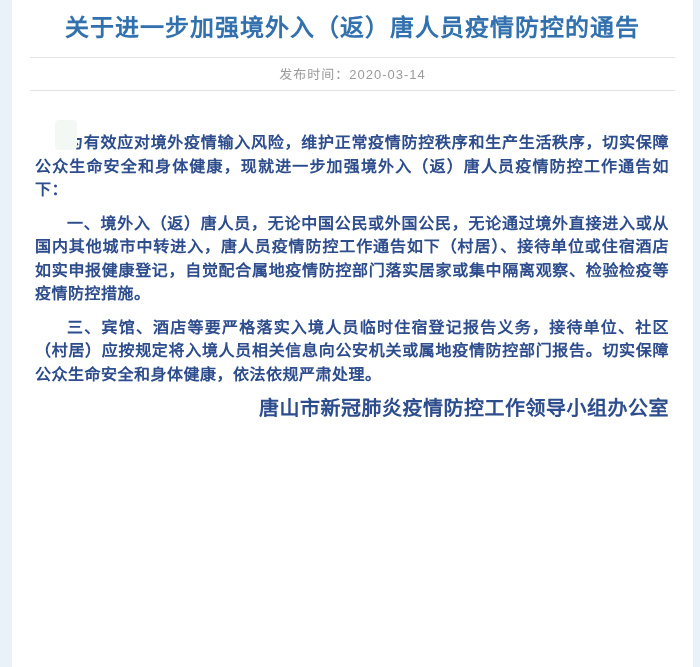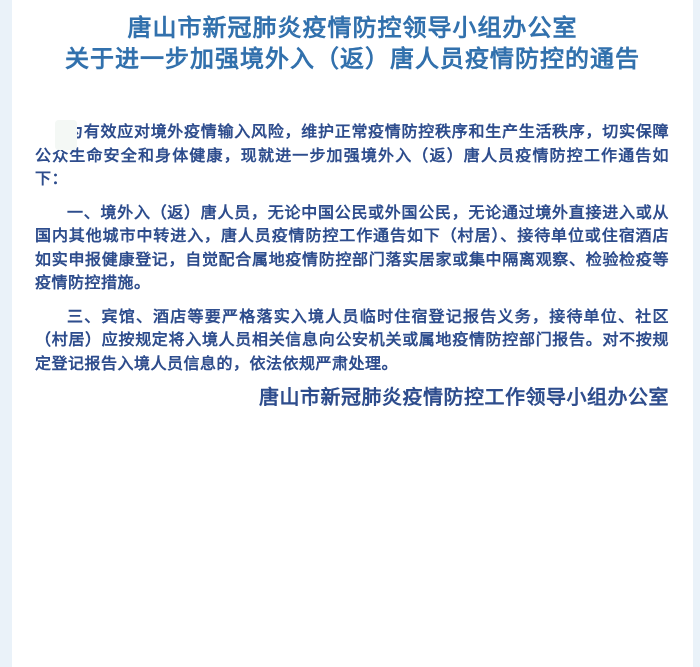--- a/index.html
+++ b/index.html
@@ -80,29 +80,31 @@
     border-radius: 4px;
   }
 </style>
 </head>
 <body>
 
 <div class="page">
   <div class="content">
 
     <div class="title-block">
-      <div class="title-line">唐山市新冠肺炎疫情防控领导小组办公室</div>
       <div class="title-line">关于进一步加强境外入（返）唐人员疫情防控的通告</div>
     </div>
 
+    <div class="meta-bar">
+      <span class="meta-text">发布时间：2020-03-14</span>
+    </div>
 
     <div class="smudge"></div>
 
     <div class="body-block">
       <p>为有效应对境外疫情输入风险，维护正常疫情防控秩序和生产生活秩序，切实保障公众生命安全和身体健康，现就进一步加强境外入（返）唐人员疫情防控工作通告如下：</p>
       <p>一、境外入（返）唐人员，无论中国公民或外国公民，无论通过境外直接进入或从国内其他城市中转进入，唐人员疫情防控工作通告如下（村居）、接待单位或住宿酒店如实申报健康登记，自觉配合属地疫情防控部门落实居家或集中隔离观察、检验检疫等疫情防控措施。</p>
-      <p>三、宾馆、酒店等要严格落实入境人员临时住宿登记报告义务，接待单位、社区（村居）应按规定将入境人员相关信息向公安机关或属地疫情防控部门报告。对不按规定登记报告入境人员信息的，依法依规严肃处理。</p>
+      <p>三、宾馆、酒店等要严格落实入境人员临时住宿登记报告义务，接待单位、社区（村居）应按规定将入境人员相关信息向公安机关或属地疫情防控部门报告。切实保障公众生命安全和身体健康，依法依规严肃处理。</p>
     </div>
 
     <div class="signature">唐山市新冠肺炎疫情防控工作领导小组办公室</div>
 
   </div>
 </div>
 
 </body></html>

